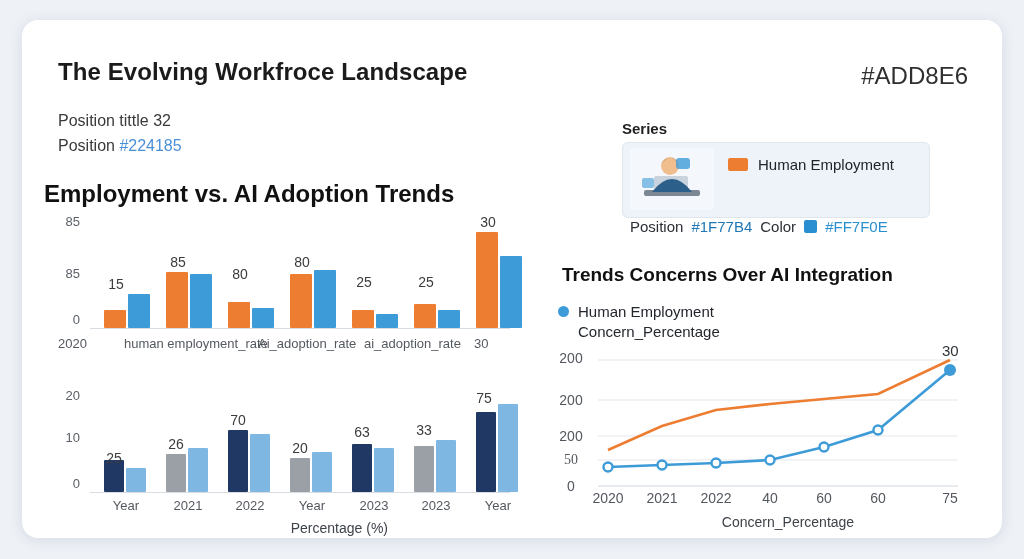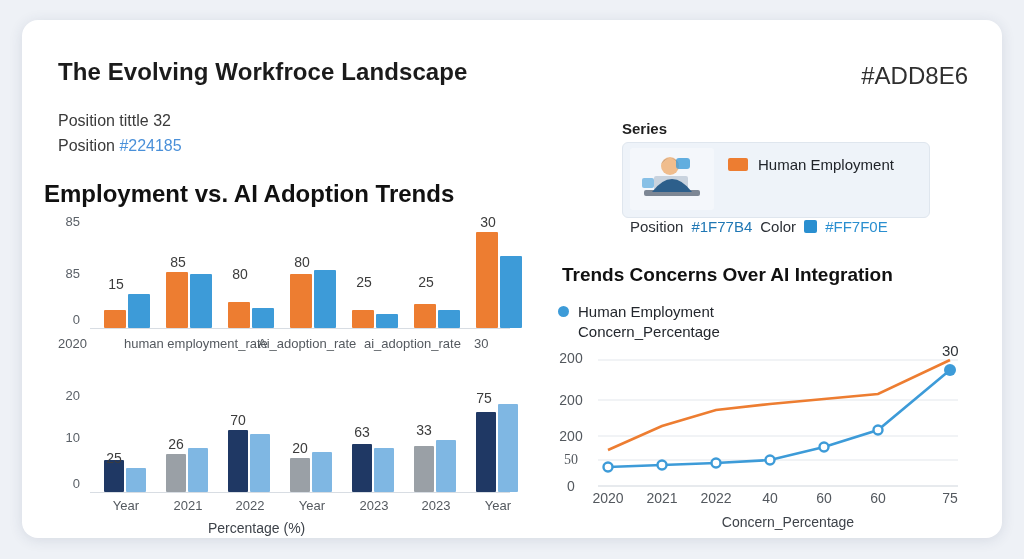--- a/index.html
+++ b/index.html
@@ -33,21 +33,21 @@
     font-size:24px;font-weight:bold;color:#111;
   }
   .panelA{position:absolute;left:36px;top:192px;width:455px;height:140px;}
   .panelB{position:absolute;left:36px;top:358px;width:455px;height:140px;}
 
   .axis-line{position:absolute;background:#d8dde3;}
   .ylab{position:absolute;font-size:13px;color:#5b6168;text-align:right;width:30px;}
   .bar{position:absolute;bottom:0;border-radius:1px;}
   .barlabel{position:absolute;font-size:14px;color:#3c3c3c;text-align:center;}
   .xtick{position:absolute;font-size:13px;color:#54595f;text-align:center;}
-  .xaxis-title{position:absolute;font-size:14px;color:#3e434a;text-align:left;}
+  .xaxis-title{position:absolute;font-size:14px;color:#3e434a;text-align:right;}
   .cat-strip{position:absolute;font-size:13px;color:#54595f;}
 
   
   .series-label{
     position:absolute;left:600px;top:100px;font-size:15px;font-weight:bold;color:#1f1f1f;
   }
   .legend-card{
     position:absolute;left:600px;top:122px;width:306px;height:74px;
     background:#eef3f9;border:1px solid #dfe6ee;border-radius:6px;
   }

